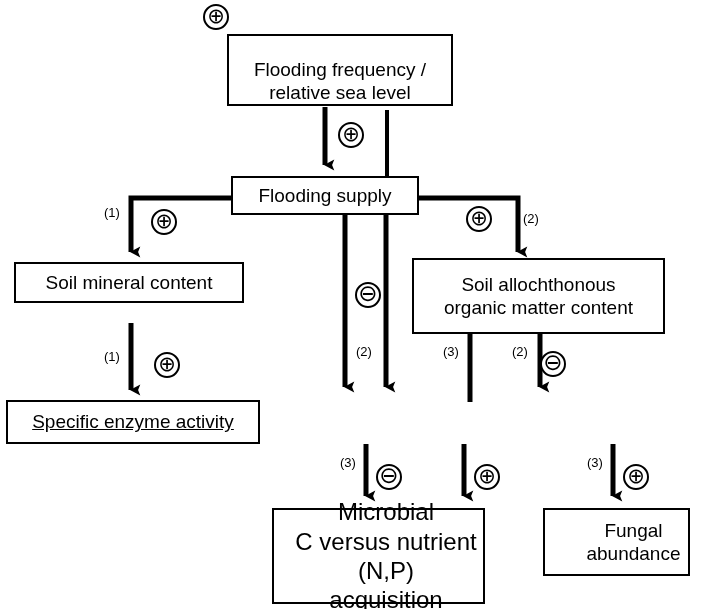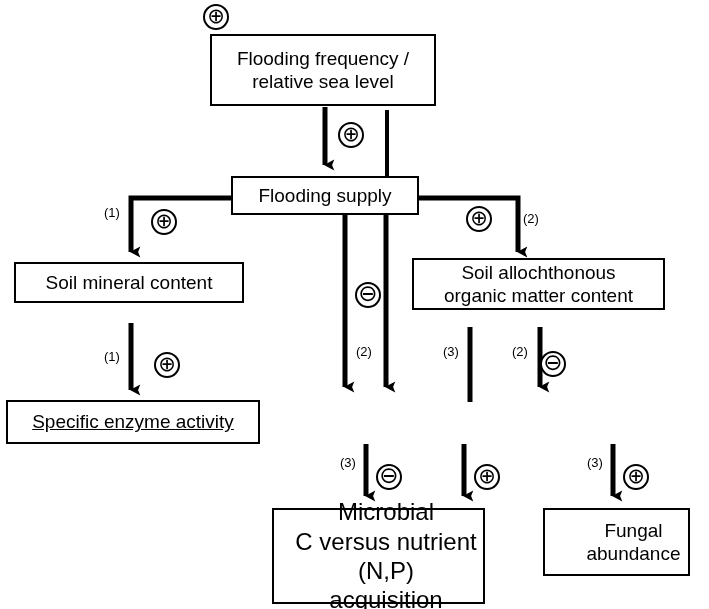--- a/index.html
+++ b/index.html
@@ -108,34 +108,34 @@
       <path d="M 540 327 L 540 387" marker-end="url(#ah)"></path>
 
       <path d="M 366 444 L 366 496" marker-end="url(#ah)"></path>
 
       <path d="M 464 444 L 464 496" marker-end="url(#ah)"></path>
 
       <path d="M 613 444 L 613 496" marker-end="url(#ah)"></path>
     </g>
   </svg>
 
-  <div class="node t18" style="left:210px; top:34px; width:226px; height:72px;">
+  <div class="node t18" style="left:227px; top:34px; width:226px; height:72px;align-items:flex-end;">
     <span class="node-label">Flooding frequency /
 relative sea level</span>
   </div>
 
   <div class="node t18" style="left:231px; top:176px; width:188px; height:39px;">
     <span class="node-label">Flooding supply</span>
   </div>
 
   <div class="node t18" style="left:14px; top:262px; width:230px; height:41px;">
     <span class="node-label">Soil mineral content</span>
   </div>
 
-  <div class="node t18" style="left:412px; top:258px; width:253px; height:52px;">
+  <div class="node t18" style="left:412px; top:258px; width:253px; height:76px;">
     <span class="node-label">Soil allochthonous
 organic matter content</span>
   </div>
 
   <div class="node t18" style="left:6px; top:400px; width:254px; height:44px;text-decoration:underline;">
     <span class="node-label">Specific enzyme activity</span>
   </div>
 
 
   <div class="node t17" style="left:272px; top:508px; width:213px; height:96px;">

